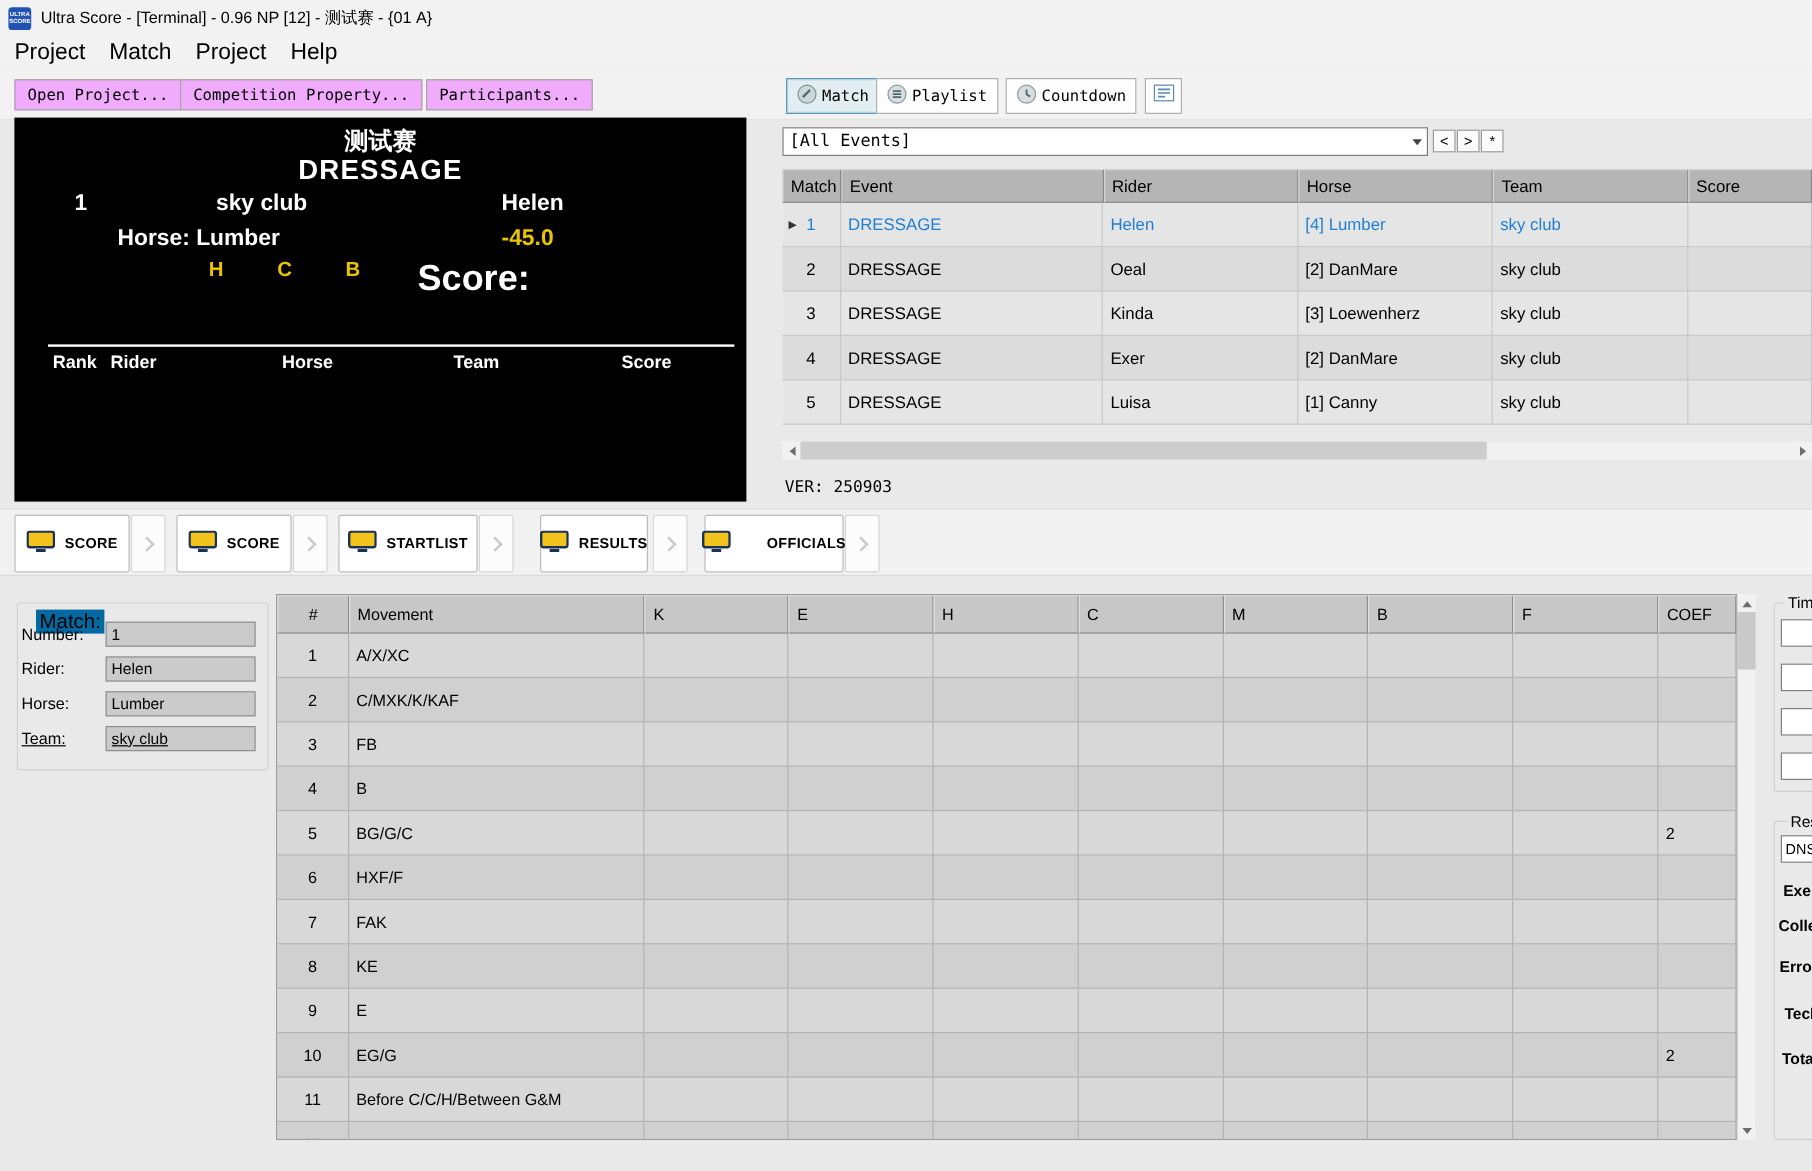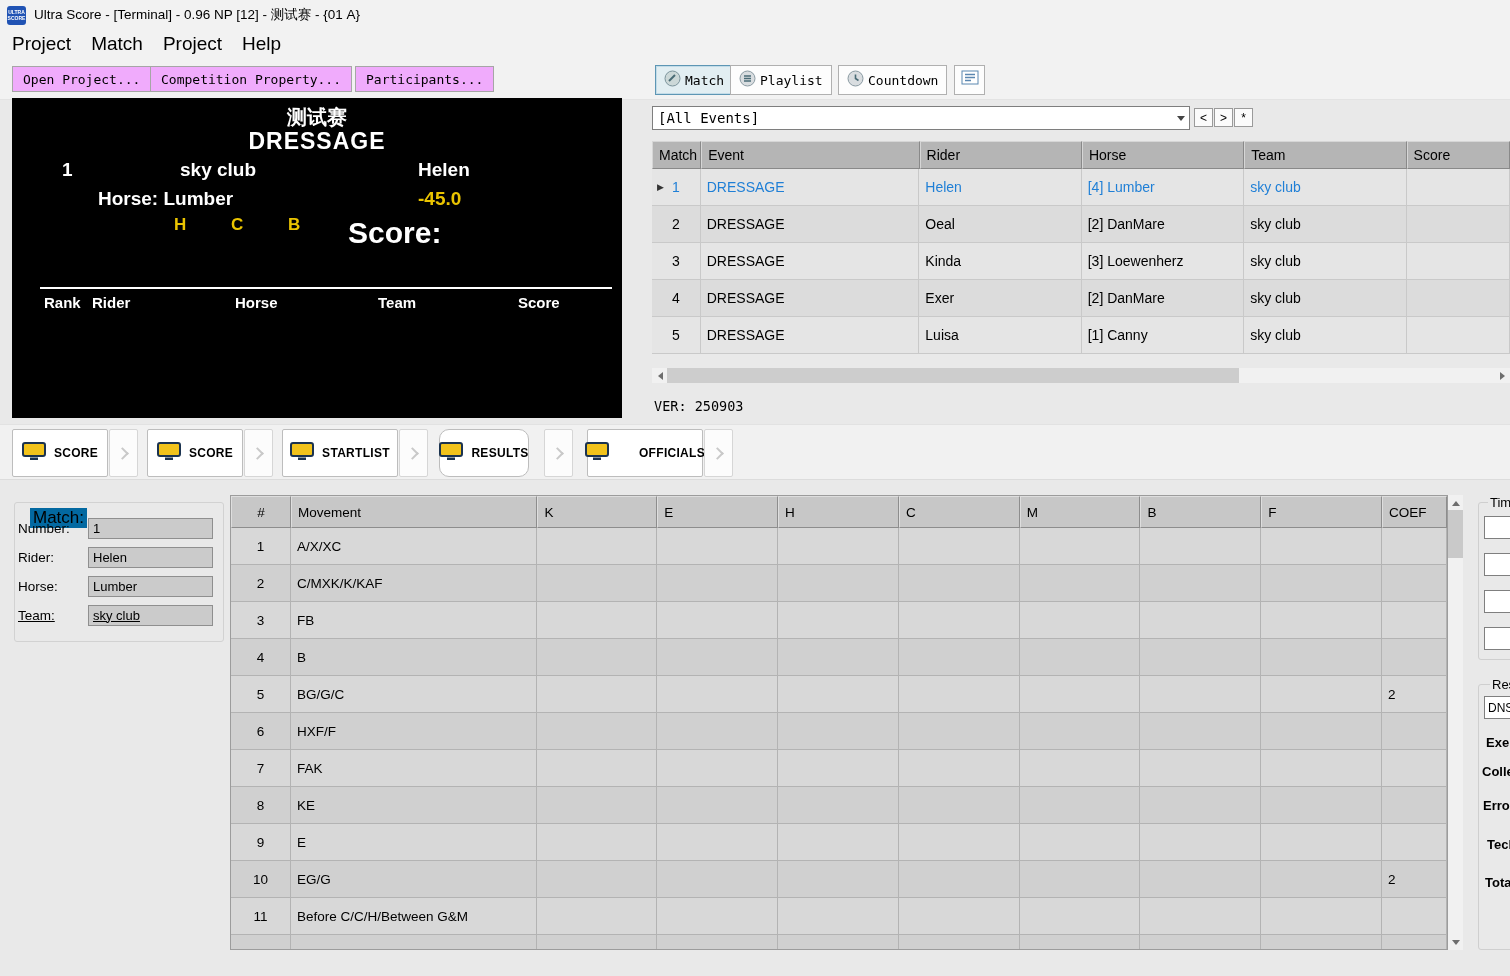--- a/index.html
+++ b/index.html
@@ -288,21 +288,21 @@
     <span><svg width="24" height="19" viewBox="0 0 24 19">
           <rect x="1" y="1" width="22" height="13" rx="2" fill="#f2c31c" stroke="#1b3350" stroke-width="2"></rect>
           <rect x="8" y="15.5" width="8" height="2.5" fill="#1b3350"></rect>
         </svg></span>
     <span>STARTLIST</span>
   </div>
   <div class="disp-next" style="left:399px;">
       <div class="chev"></div>
     </div>
 
-  <div class="disp-btn" style="left:439px;width:90px;border-radius:10px;">
+  <div class="disp-btn" style="left:450px;width:90px;">
     <span><svg width="24" height="19" viewBox="0 0 24 19">
           <rect x="1" y="1" width="22" height="13" rx="2" fill="#f2c31c" stroke="#1b3350" stroke-width="2"></rect>
           <rect x="8" y="15.5" width="8" height="2.5" fill="#1b3350"></rect>
         </svg></span>
     <span>RESULTS</span>
   </div>
   <div class="disp-next" style="left:544px;">
       <div class="chev"></div>
     </div>
 

